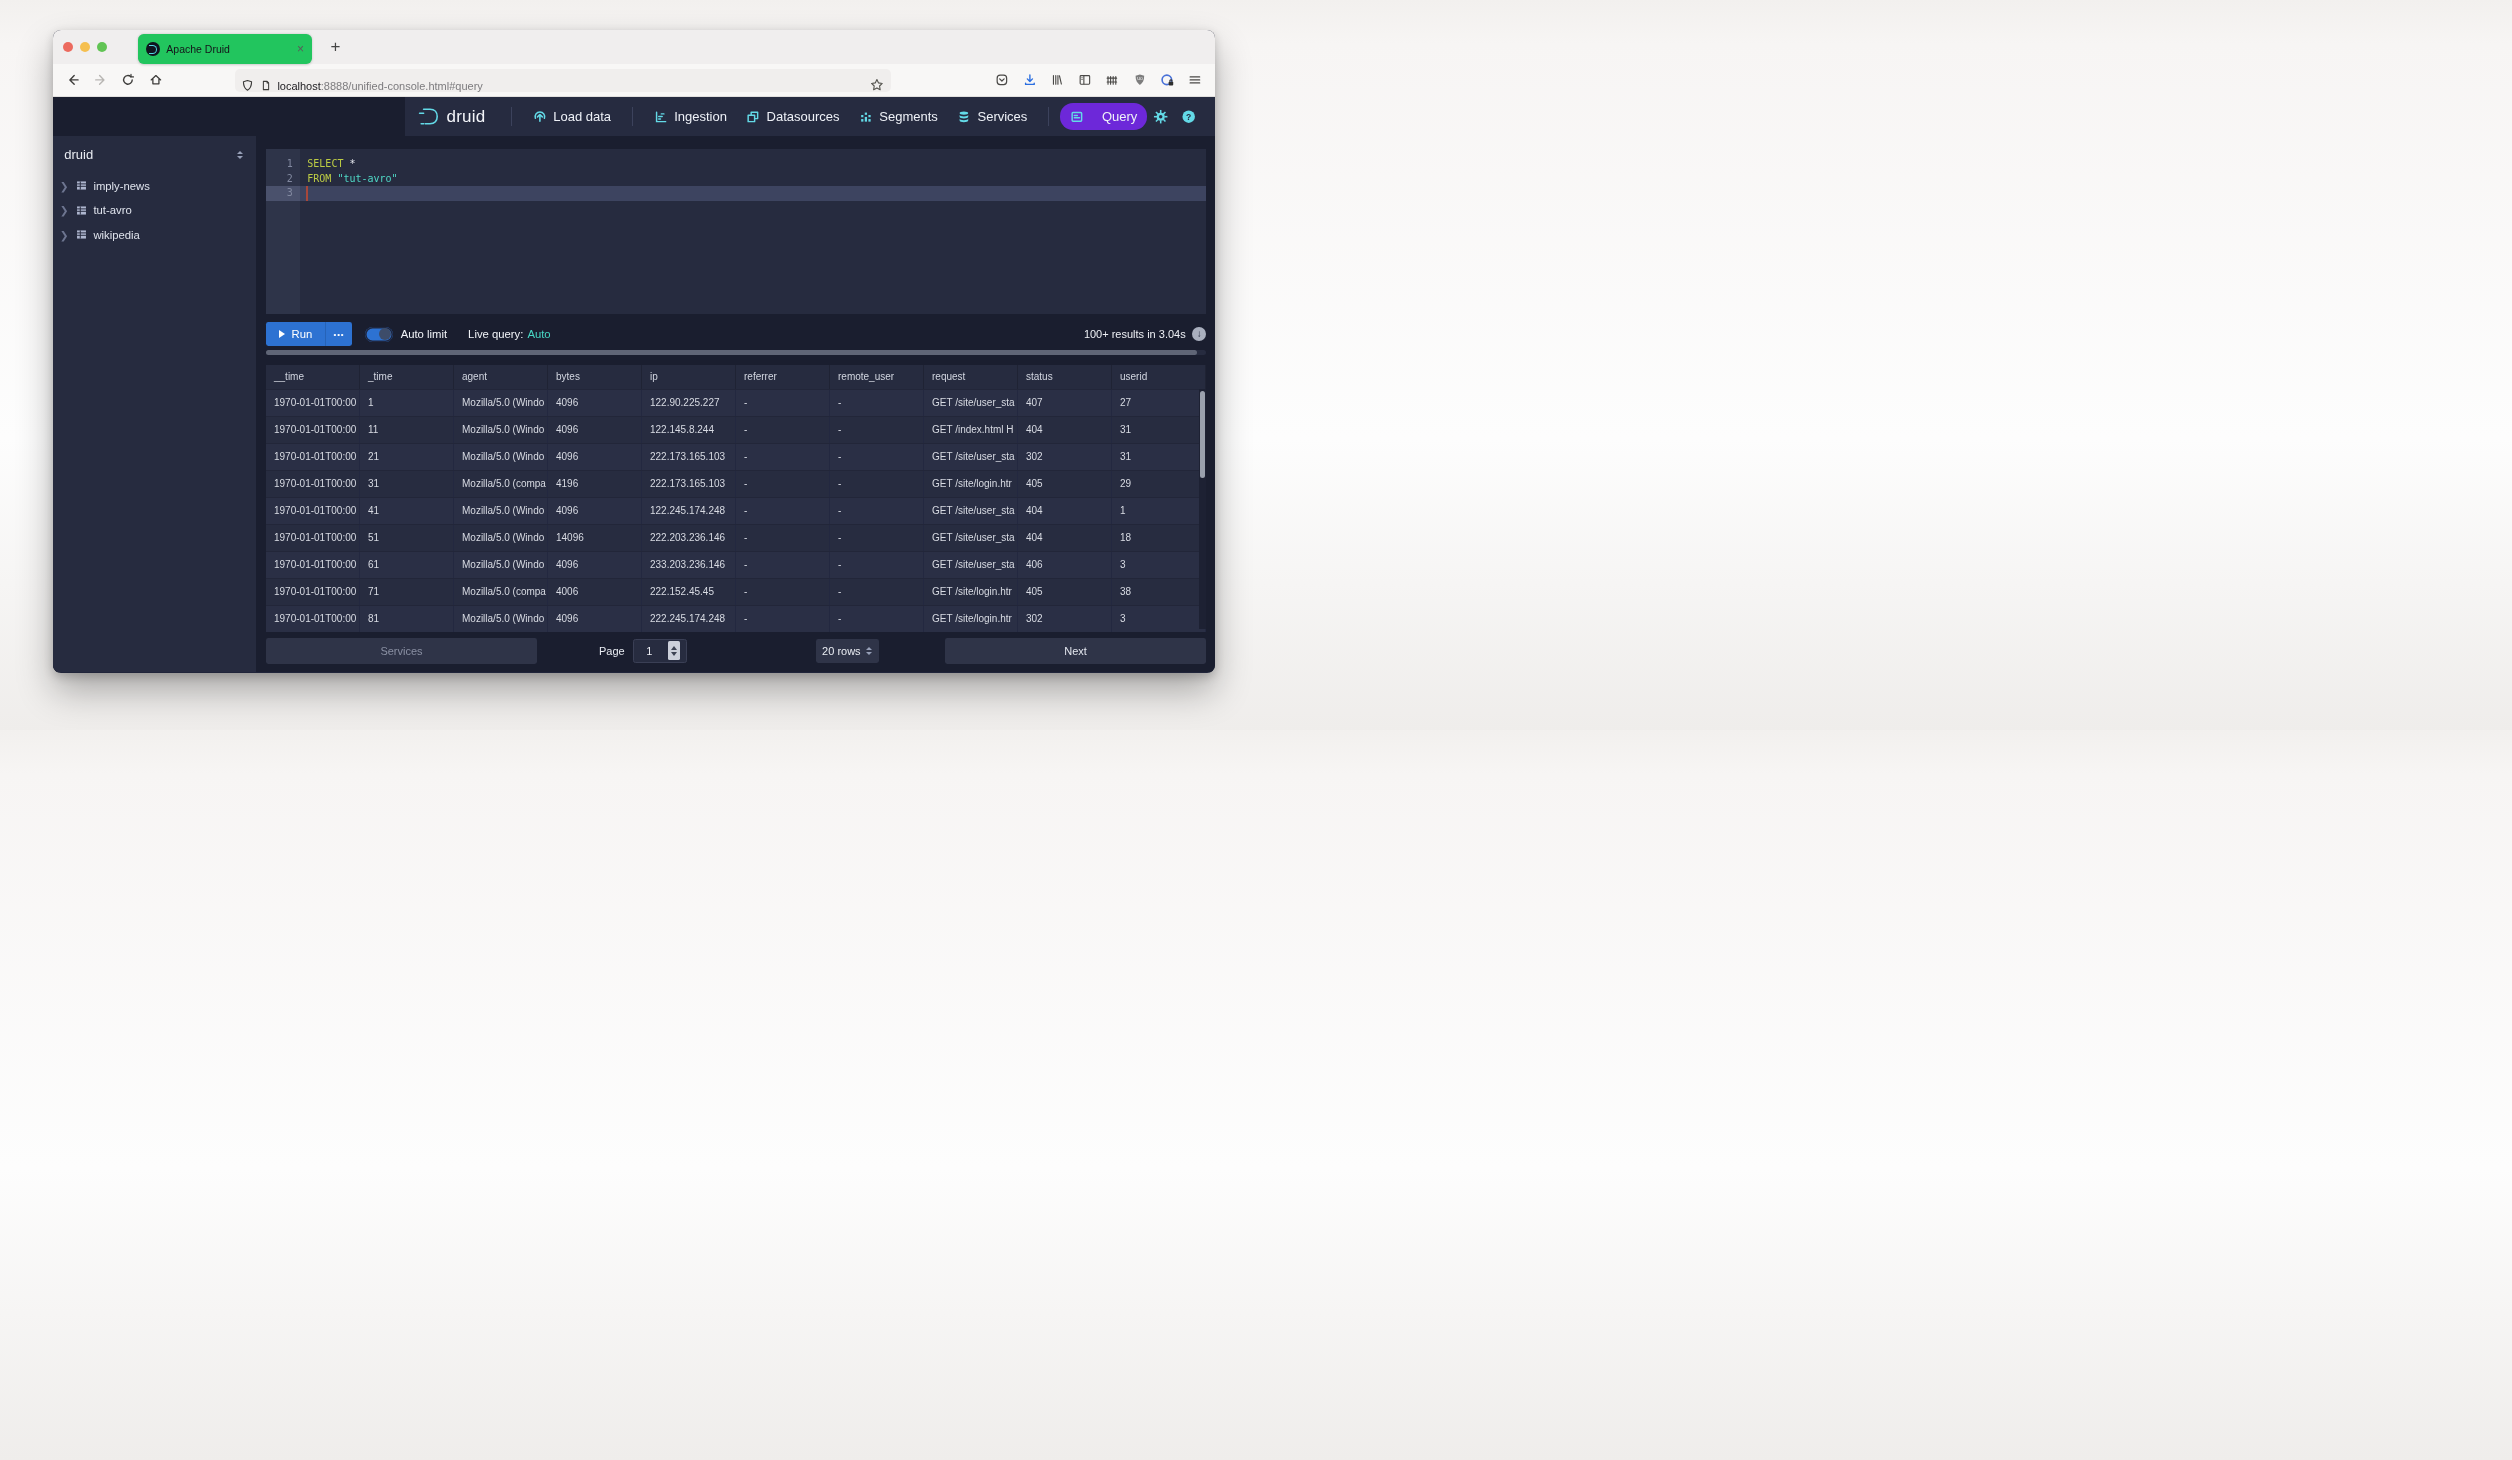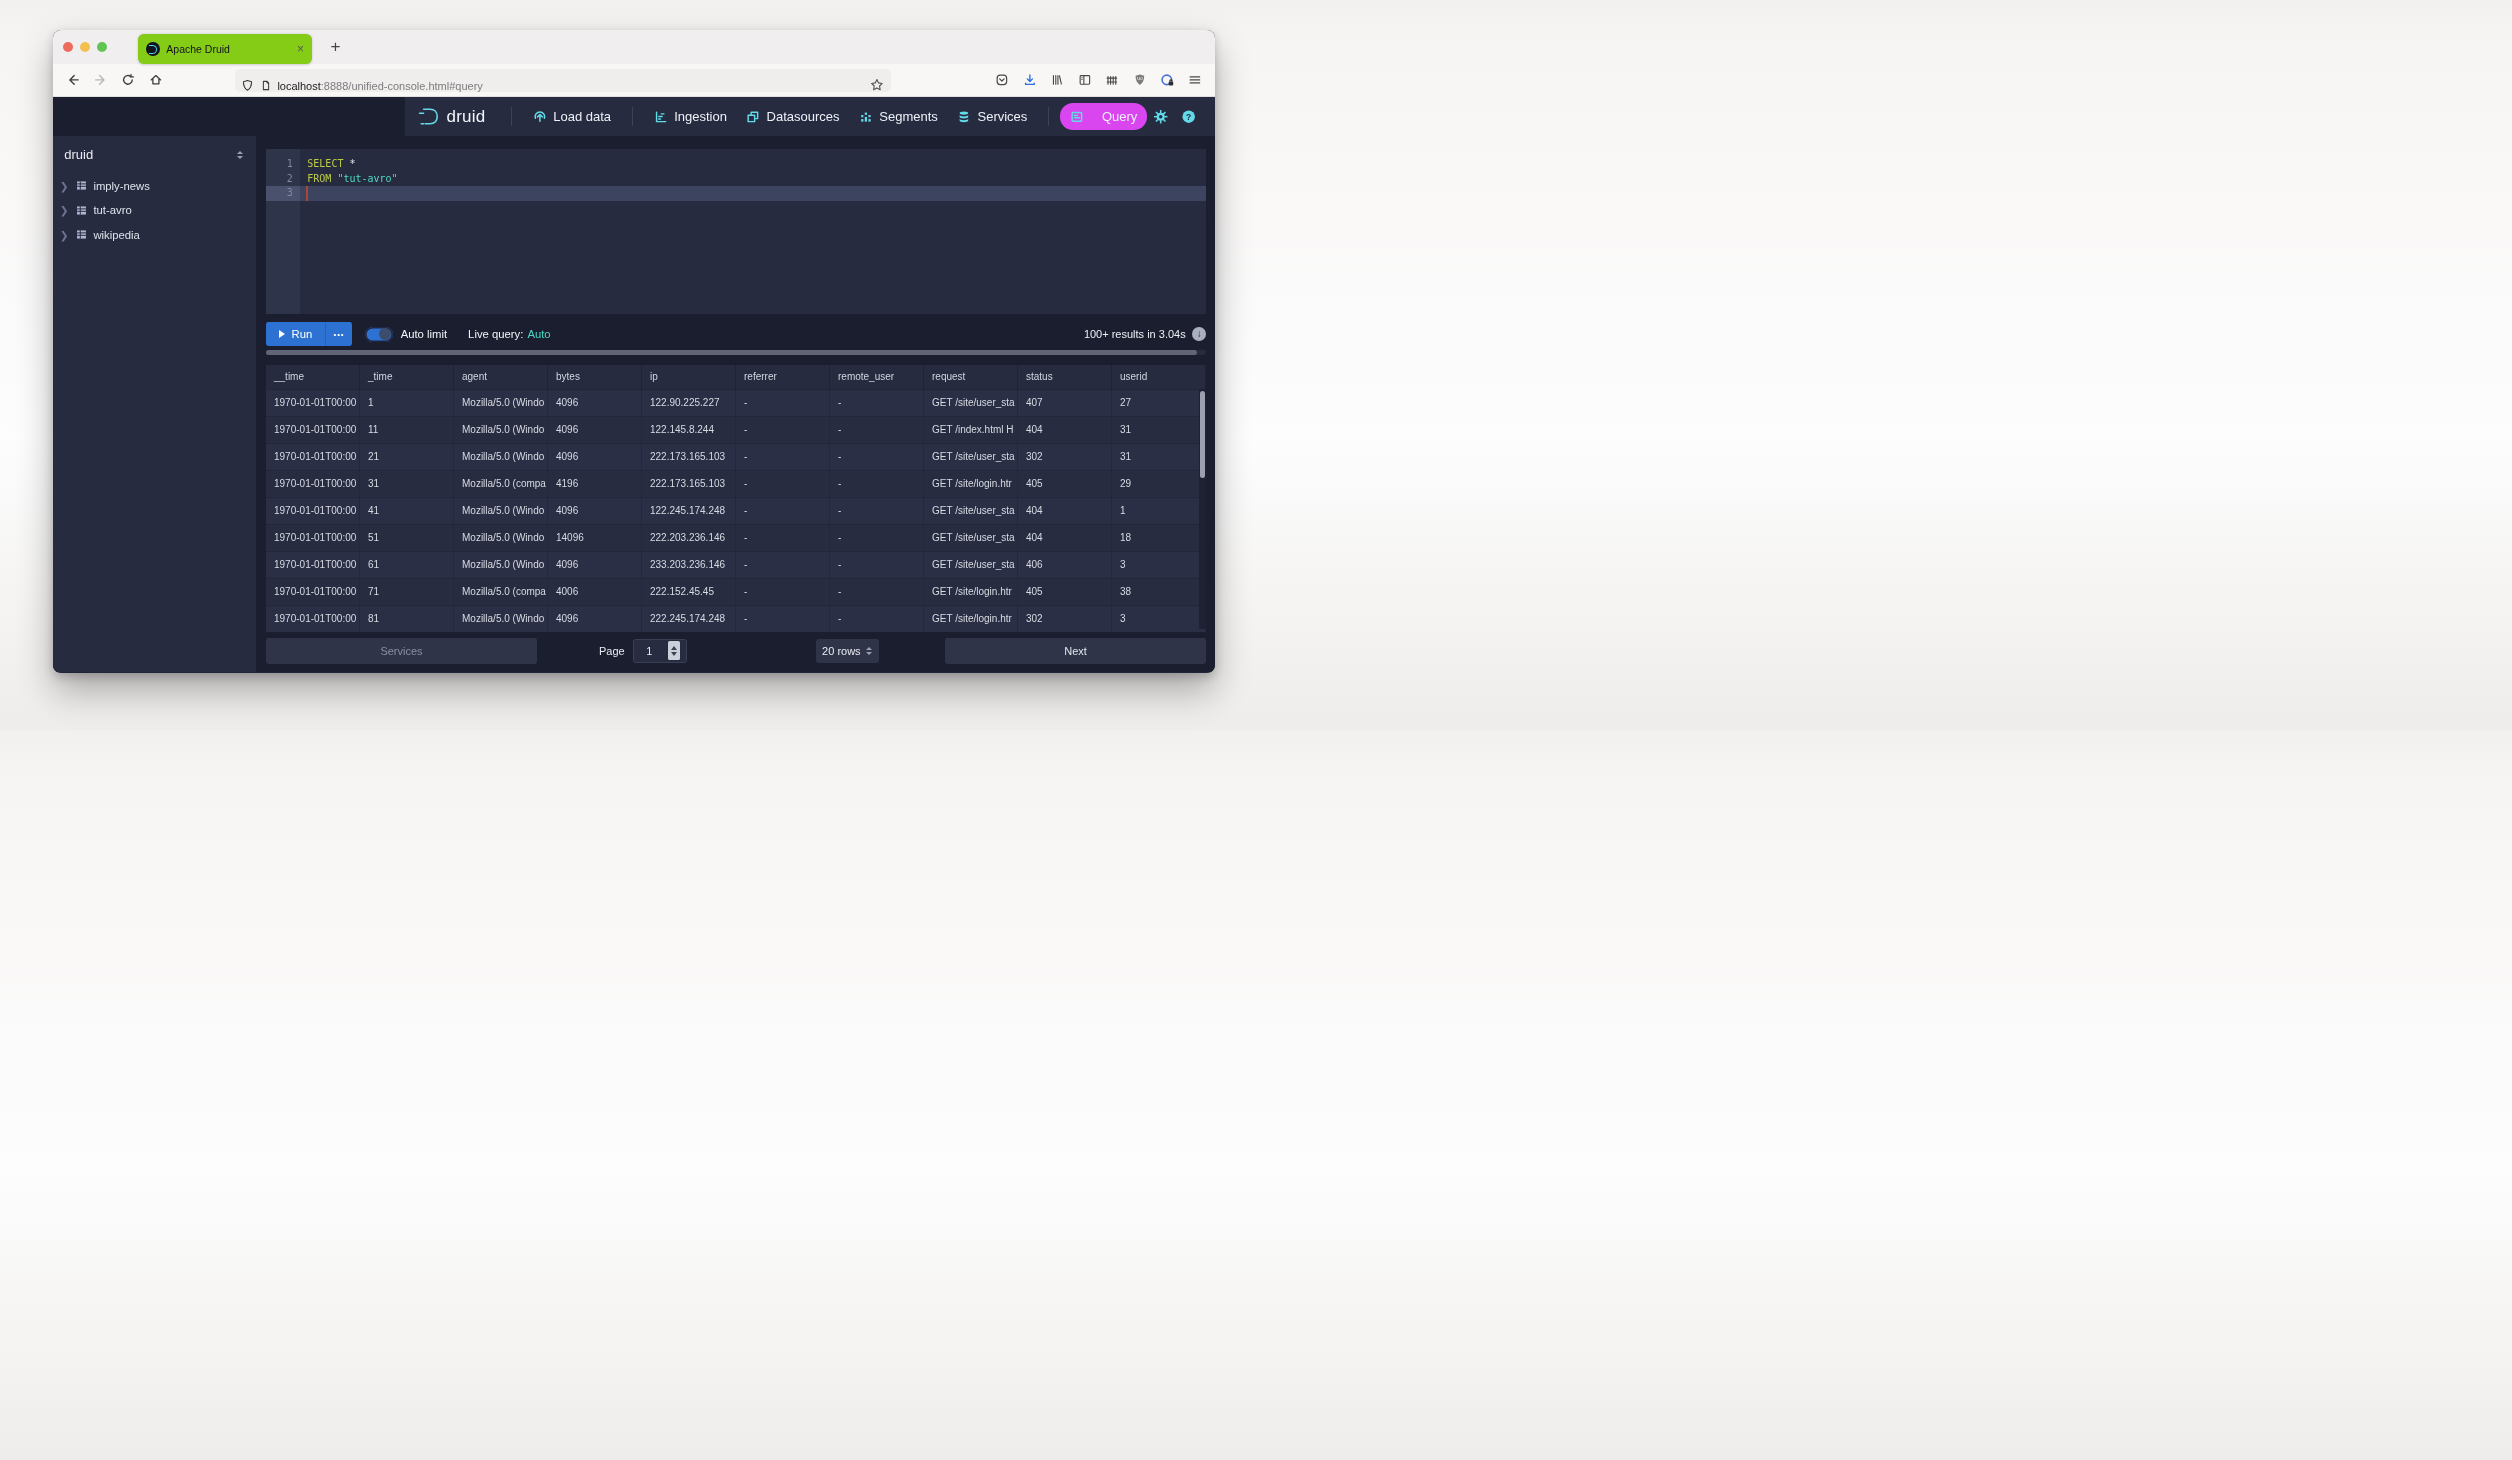--- a/index.html
+++ b/index.html
@@ -19,21 +19,21 @@
     background:#20253a;
   }
 
   
   .tabstrip { height:34px; background:#f0eeee; display:flex; align-items:center; position:relative; }
   .traffic { display:flex; gap:6.5px; margin-left:9.7px; }
   .tl { width:10.5px; height:10.5px; border-radius:50%; }
   .tl.red{ background:#ec6a5e; } .tl.yellow{ background:#f5bf4f; } .tl.green{ background:#61c454; }
   .tab {
     position:absolute; left:85px; top:4px; width:174px; height:27.5px;
-    background:#84cc16; border-radius:5.7px; box-shadow:0 0.8px 2.4px rgba(0,0,0,.18);
+    background:#22c55e; border-radius:5.7px; box-shadow:0 0.8px 2.4px rgba(0,0,0,.18);
     display:flex; align-items:center; padding:15px 8px; gap:6.5px;
   }
   .favicon { width:13.8px; height:13.8px; border-radius:50%; background:#10141f; position:relative; flex:none; }
   .favicon::after { content:""; position:absolute; left:3.2px; top:2.4px; width:6.5px; height:7.3px;
     border:1.3px solid #53d8e4; border-left:none; border-radius:0 4.9px 4.9px 0; }
   .tab-title { font-size:10.5px; color:#15141a; flex:1; }
   .tab-close { font-size:12px; color:#5a5a5a; cursor:default; }
   .newtab { position:absolute; left:271px; top:6.5px; font-size:17px; color:#454545; width:23px; text-align:center; }
 
   
@@ -49,21 +49,21 @@
   .right-icons { display:flex; align-items:center; margin-left:auto; margin-right:6.5px; }
   svg.ic { display:block; }
 
   
   .app { height:575px; background:#1a1e2f; display:flex; flex-direction:column;align-items:flex-end; }
   .dnav { height:39px; background:#262b40; display:flex; align-items:center; flex:none; padding:0 13px; }
   .brand { display:flex; align-items:center; gap:4.9px; margin-right:14.6px; }
   .brand-name { color:#f3f5f9; font-size:17px; letter-spacing:0.2px; }
   .nav-div { width:0.8px; height:19.4px; background:#3c425c; margin:0 11.3px; }
   .dnav-item { display:flex; align-items:center; gap:6.5px; padding:5.7px 9.7px; color:#eef1f7; font-size:13px; border-radius:13px; cursor:default; }
-  .dnav-item.active { background:#d946ef;gap:18px; }
+  .dnav-item.active { background:#6d28d9;gap:18px; }
   .dnav-spacer { flex:1; }
   .dnav-btn { width:27.5px; height:24px; display:flex; align-items:center; justify-content:center; }
 
   .content { flex:1; display:flex; position:relative; }
   .sidebar { width:205px; background:#262b3f; flex:none; padding:11.3px 0 0 0; }
   .sb-head { display:flex; align-items:center; padding:0 13px 11.3px 13px; }
   .sb-title { color:#e9ecf2; font-size:13px; flex:1; }
   .sb-item { display:flex; align-items:center; gap:5.7px; padding:5.7px 8px; color:#dfe3ec; font-size:11.3px; }
   .chev { color:#6d7590; font-size:10.5px; width:9.7px; text-align:center; }
 

